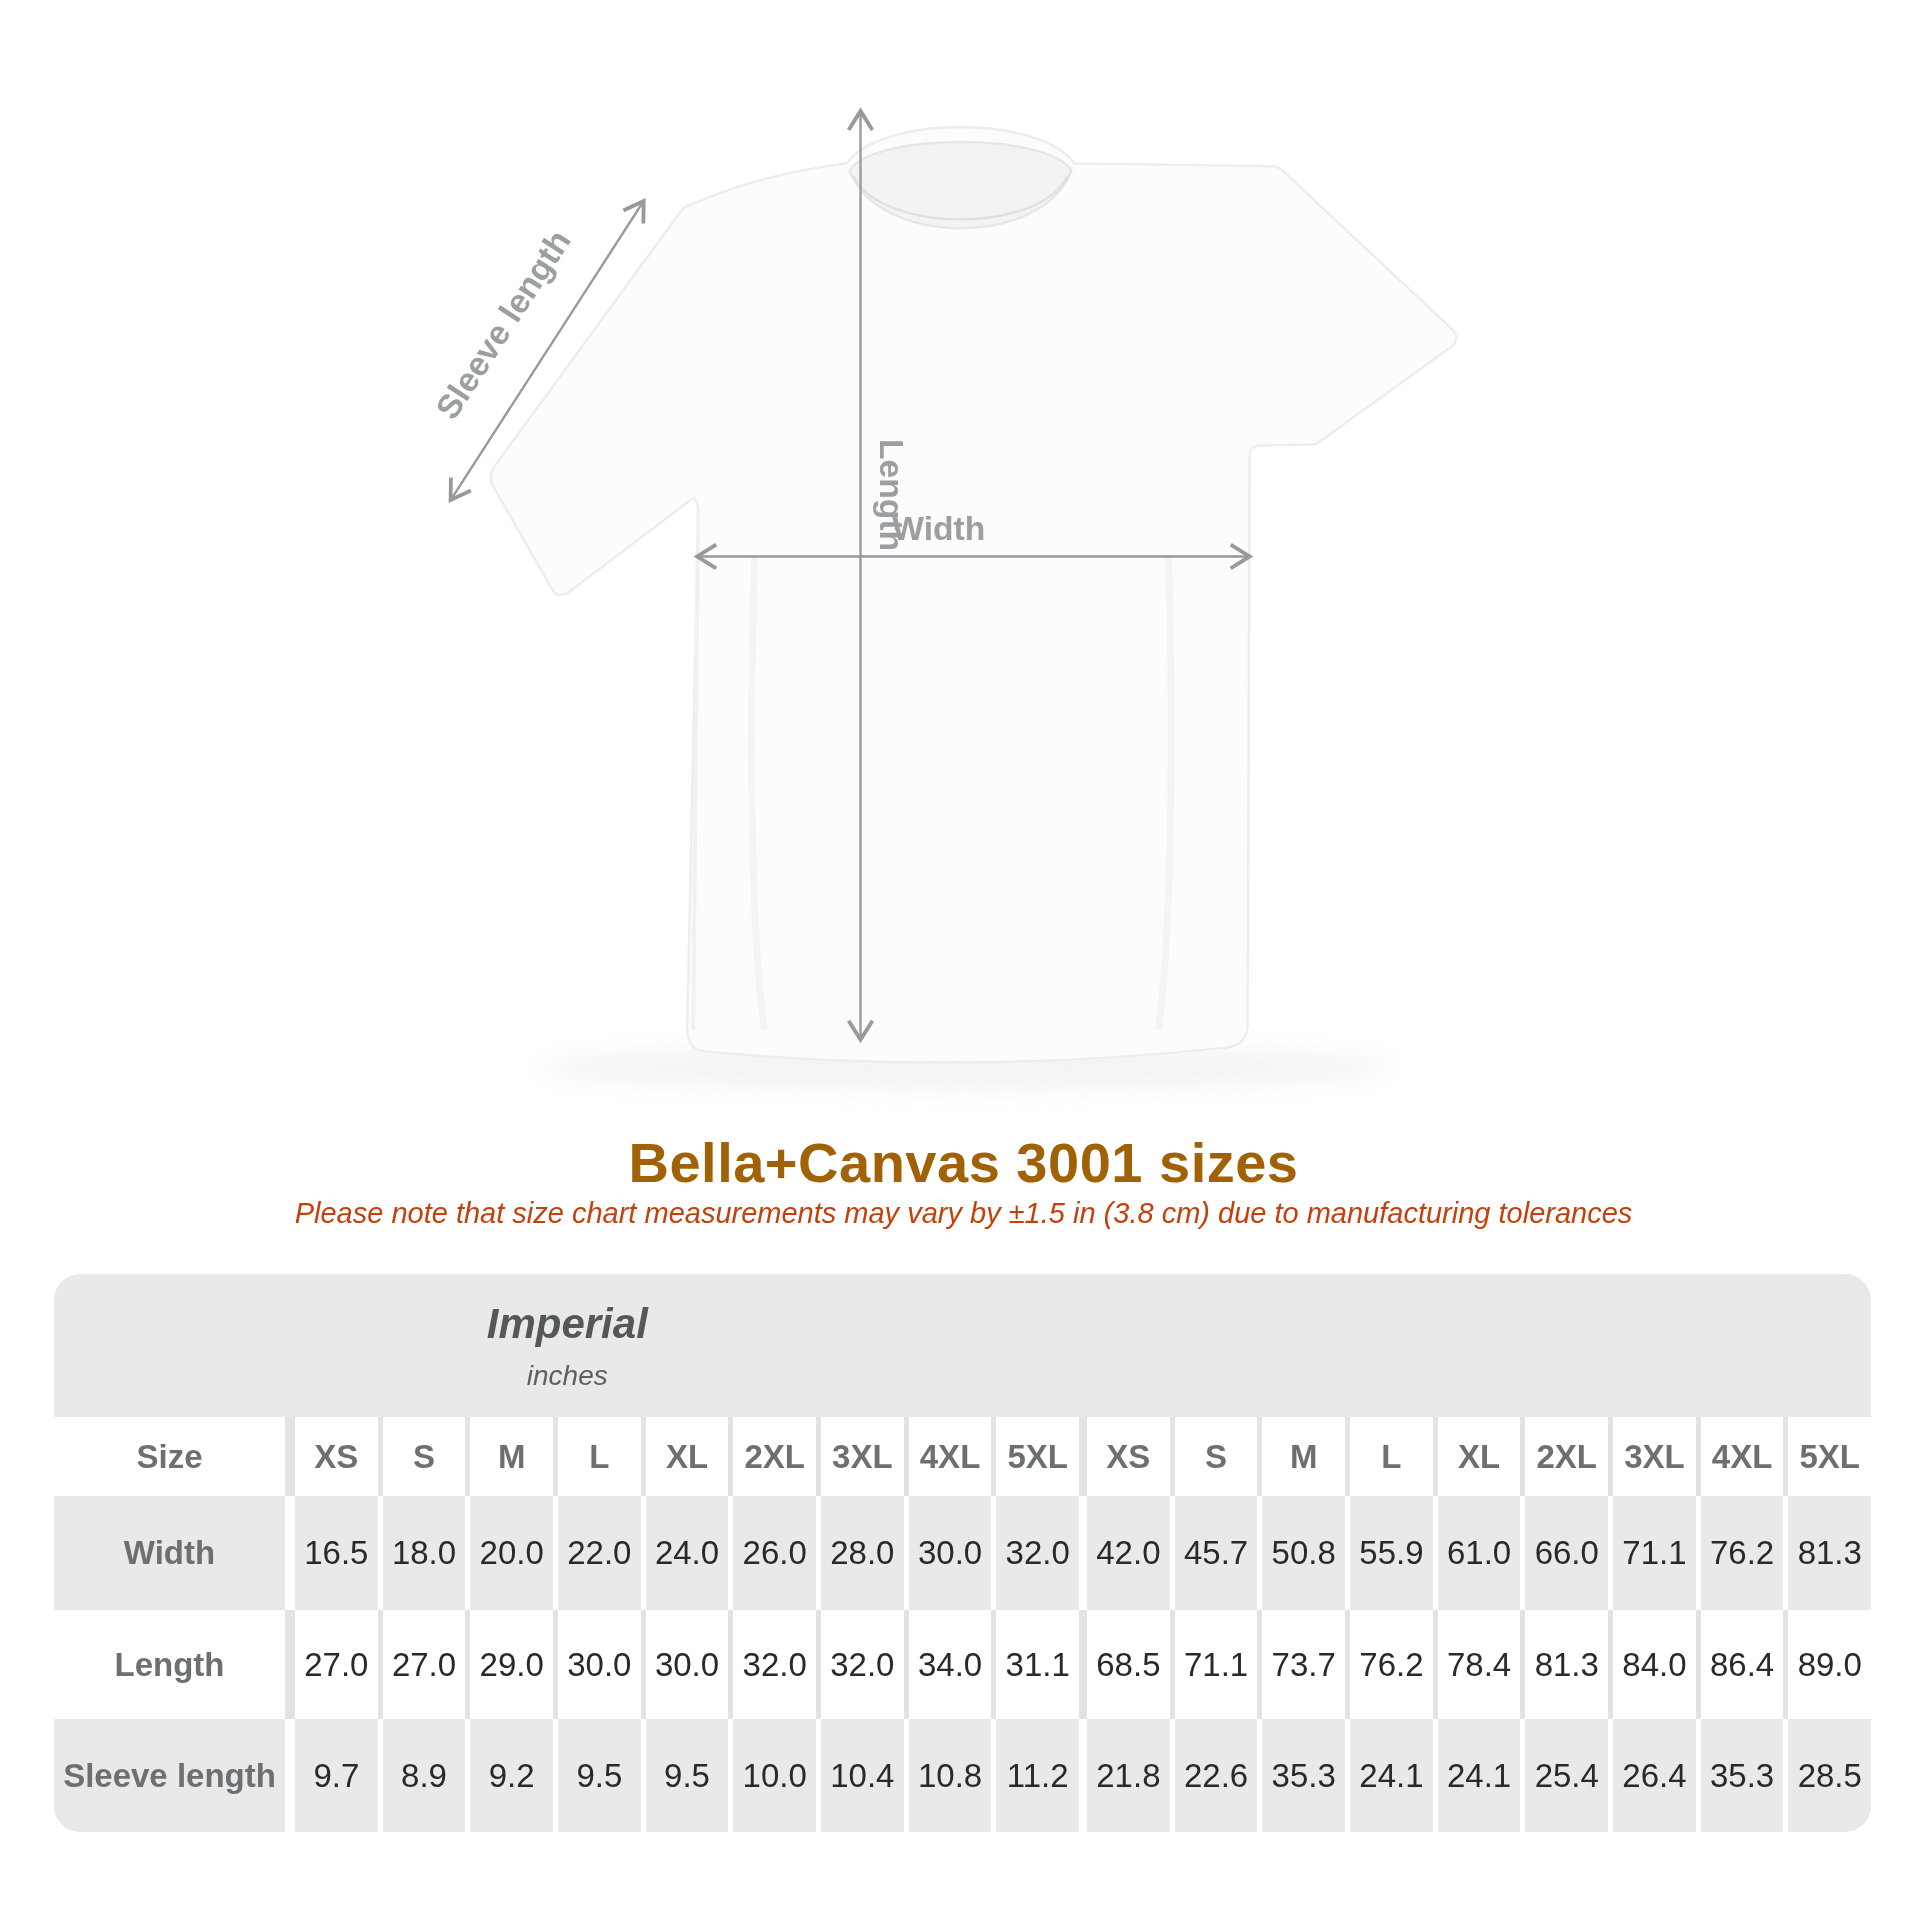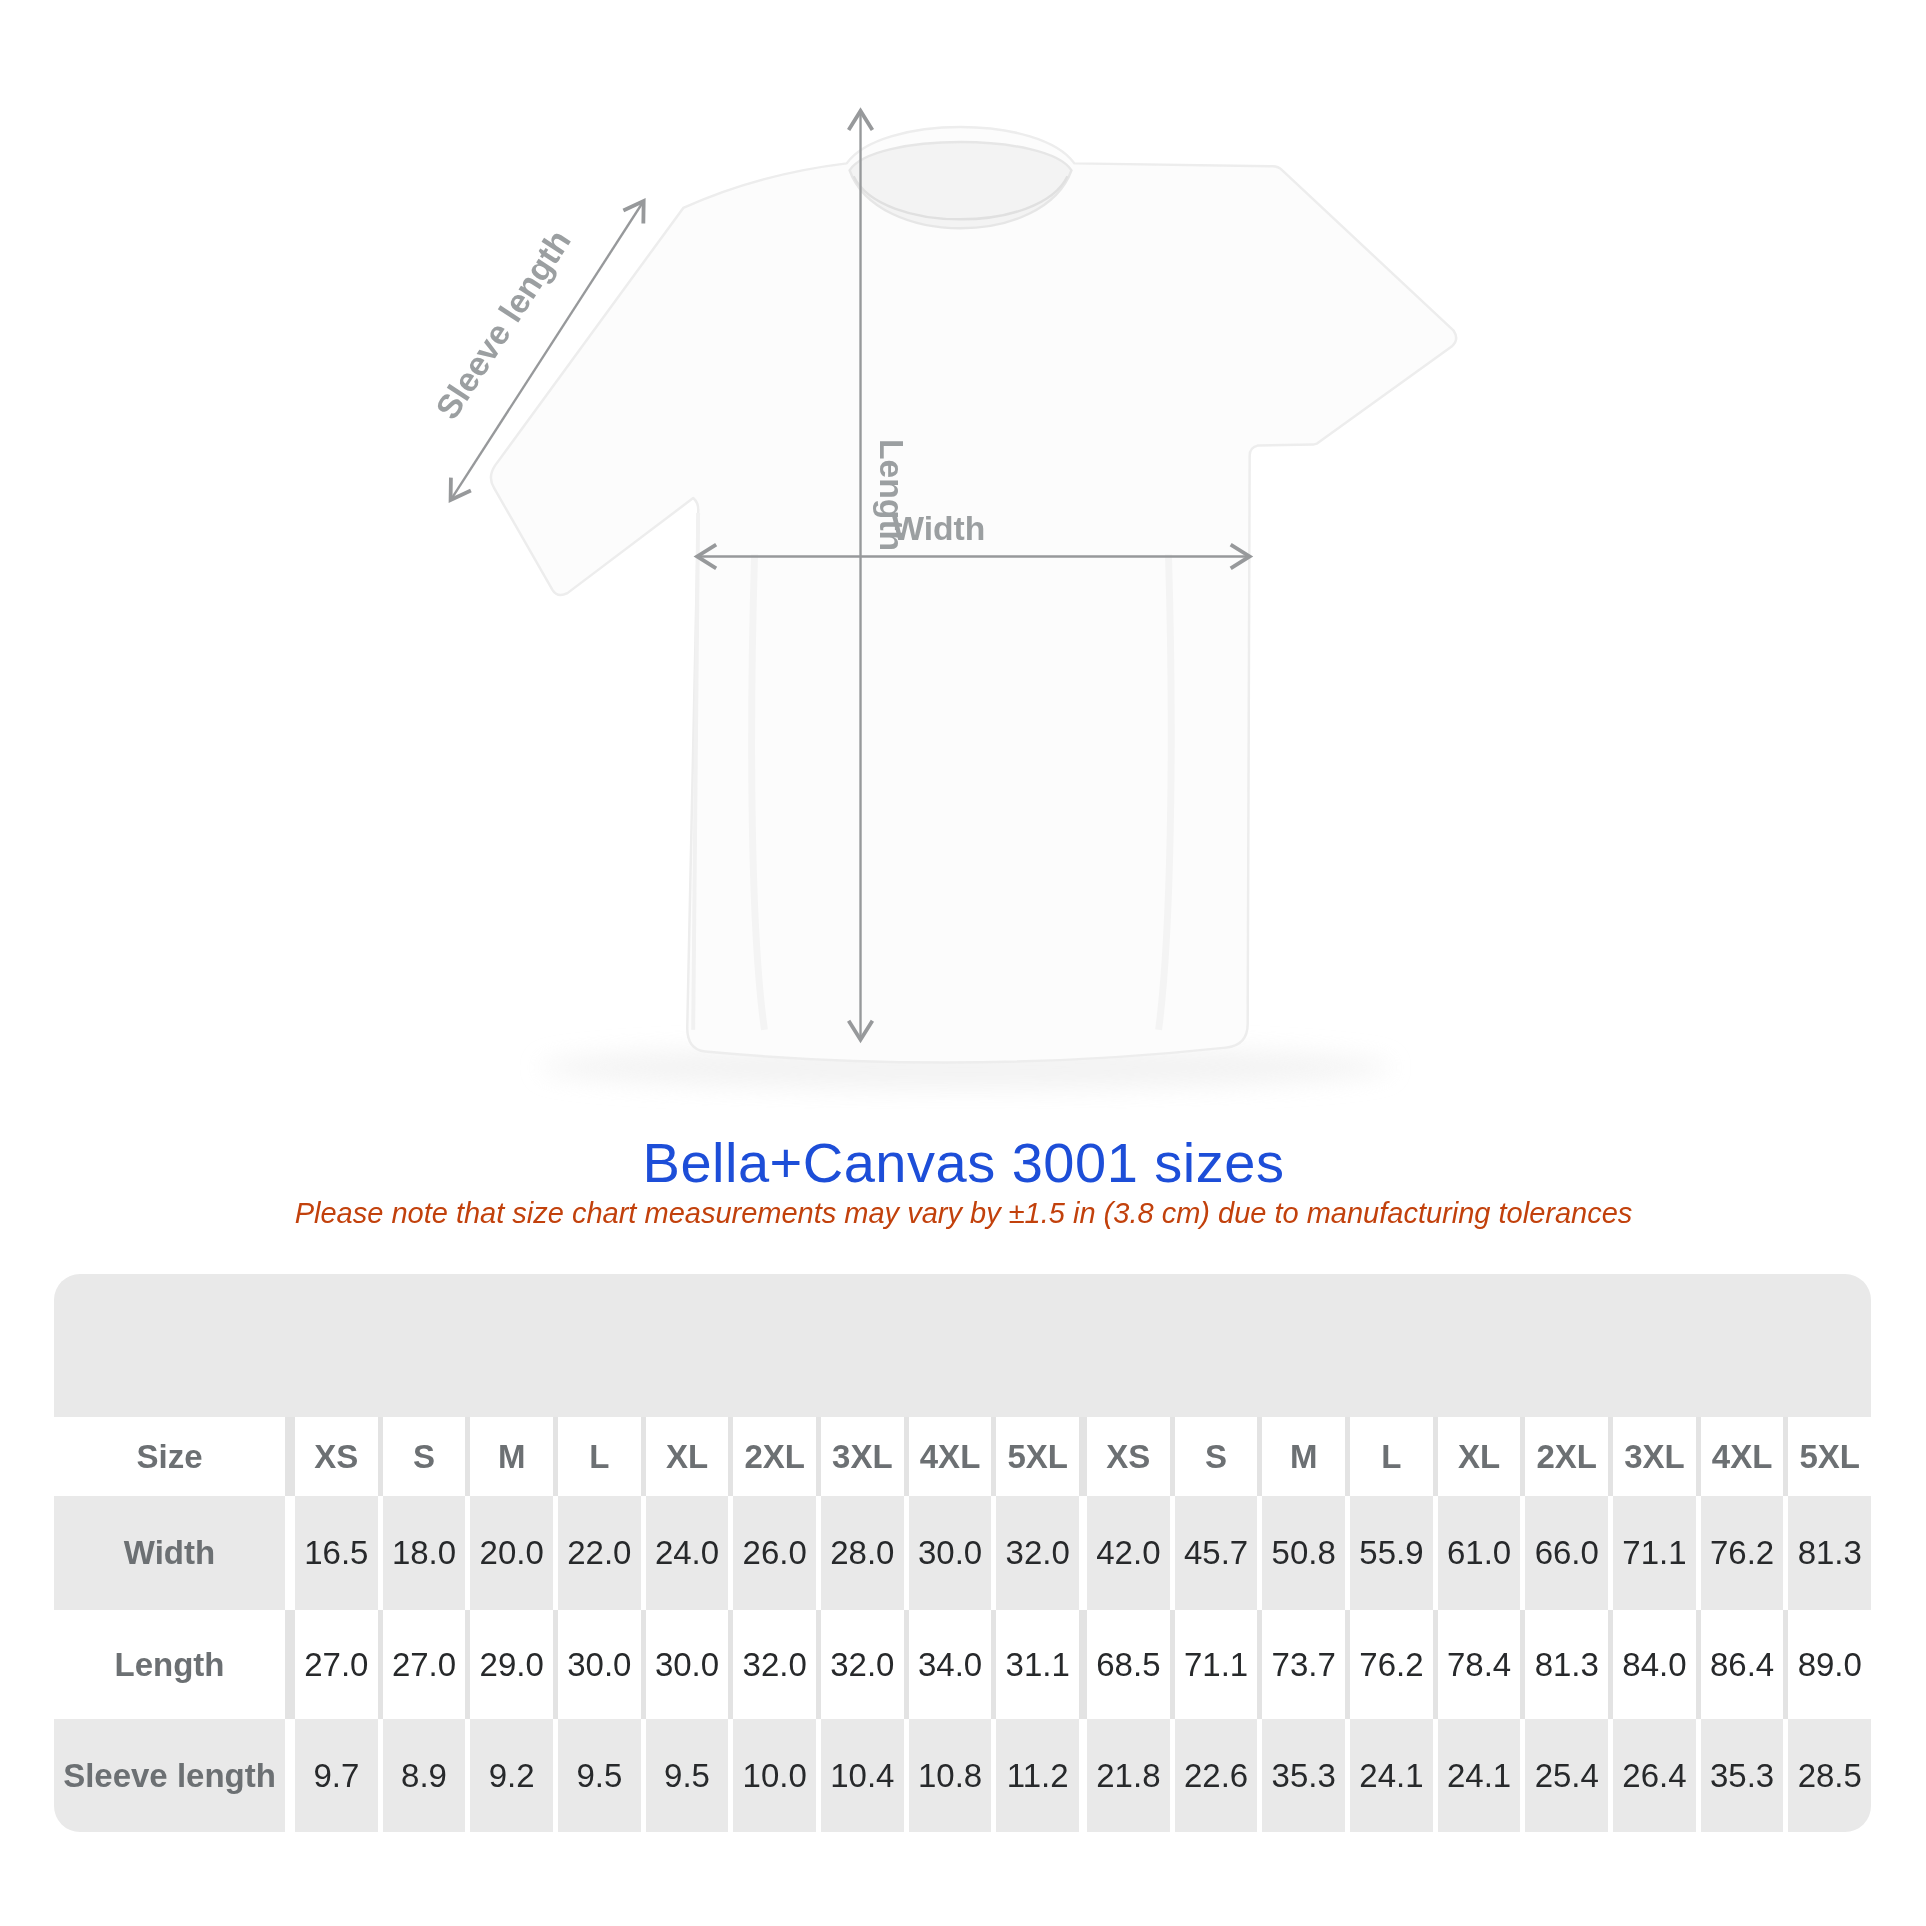--- a/index.html
+++ b/index.html
@@ -3,21 +3,21 @@
 <meta charset="utf-8">
 <style>
   html,body{margin:0;padding:0;background:#ffffff;}
   .canvas{
     position:relative;width:1927px;height:1927px;background:#ffffff;overflow:hidden;
     font-family:"Liberation Sans", sans-serif;
   }
   .shirt-svg{position:absolute;left:0;top:0;}
   .page-title{
     position:absolute;left:0;top:1130px;width:100%;text-align:center;
-    font-size:56px;font-weight:normal;color:#1d4ed8;letter-spacing:0.5px;
+    font-size:56px;font-weight:bold;color:#a16207;letter-spacing:0.5px;
   }
   .page-subtitle{
     position:absolute;left:0;top:1197px;width:100%;text-align:center;
     font-size:29px;font-style:italic;color:#c2410c;
   }
   .size-table{
     position:absolute;left:54px;top:1274px;width:1817px;
     border-radius:26px;overflow:hidden;background:#ffffff;
   }
   .band{display:flex;height:143px;background:#e9e9e9;}
@@ -109,20 +109,24 @@
       <line x1="455" y1="505" x2="650" y2="203" stroke="#97999b" stroke-width="2.4" marker-start="url(#ah)" marker-end="url(#ah)"></line>
     </g>
     <text x="518" y="334" transform="rotate(-57 518 334)" text-anchor="middle" font-size="34" font-weight="bold" fill="#9b9fa1">Sleeve length</text>
   </svg>
 
   <div class="page-title">Bella+Canvas 3001 sizes</div>
   <div class="page-subtitle">Please note that size chart measurements may vary by ±1.5 in (3.8 cm) due to manufacturing tolerances</div>
 
   <div class="size-table">
     <div class="band">
+      <div class="band-cell left">
+        <div class="band-name">Imperial</div>
+        <div class="band-unit">inches</div>
+      </div>
     </div>
     <div id="table-rows">
         <div class="trow row-white">
           <div class="c lbl hdr">Size</div>
           <div class="c hdr sep-l">XS</div>
           <div class="c hdr">S</div>
           <div class="c hdr">M</div>
           <div class="c hdr">L</div>
           <div class="c hdr">XL</div>
           <div class="c hdr">2XL</div>

